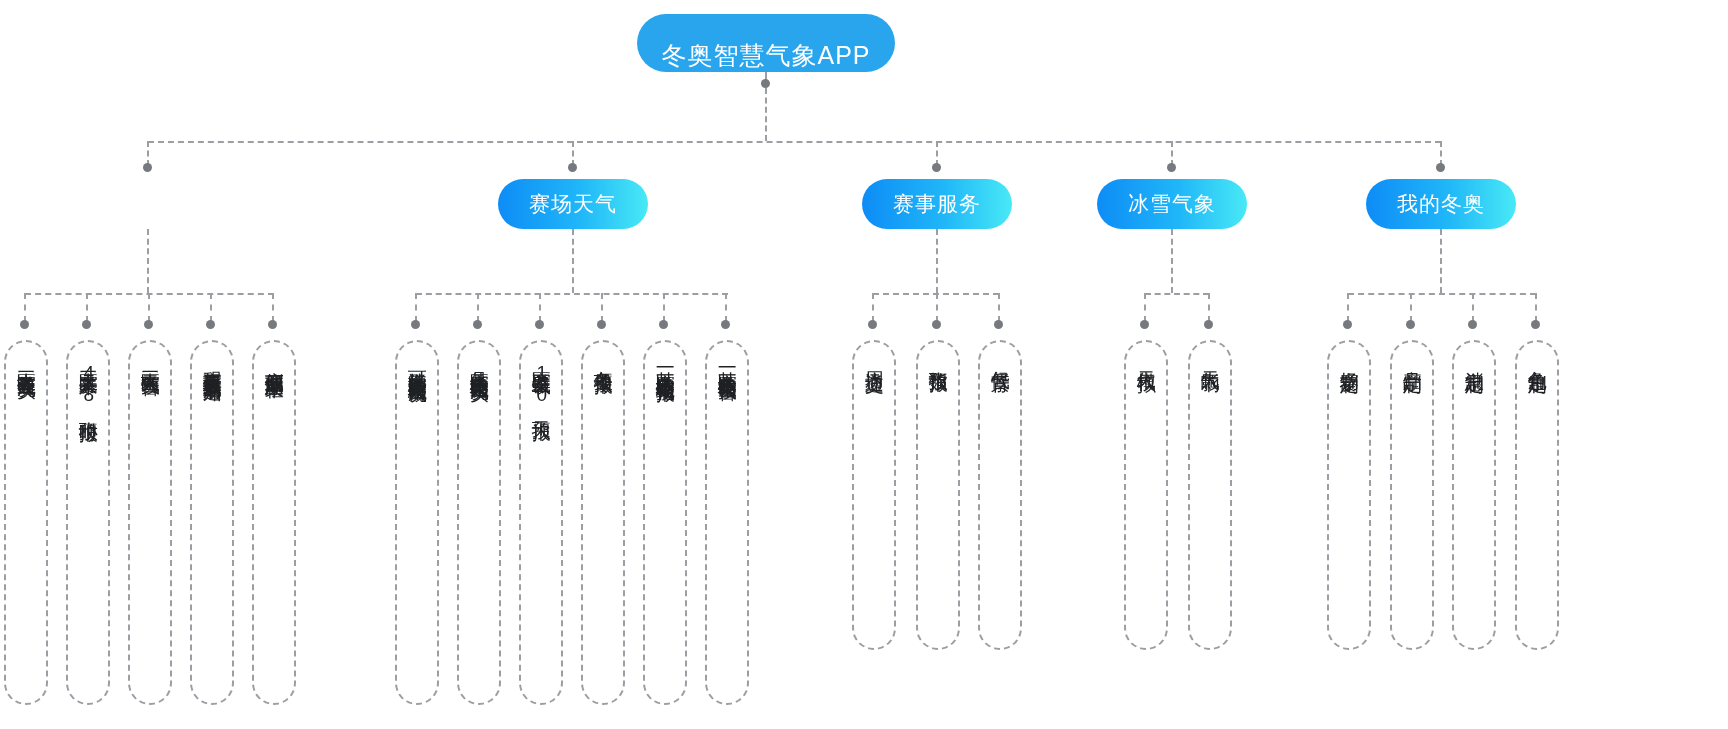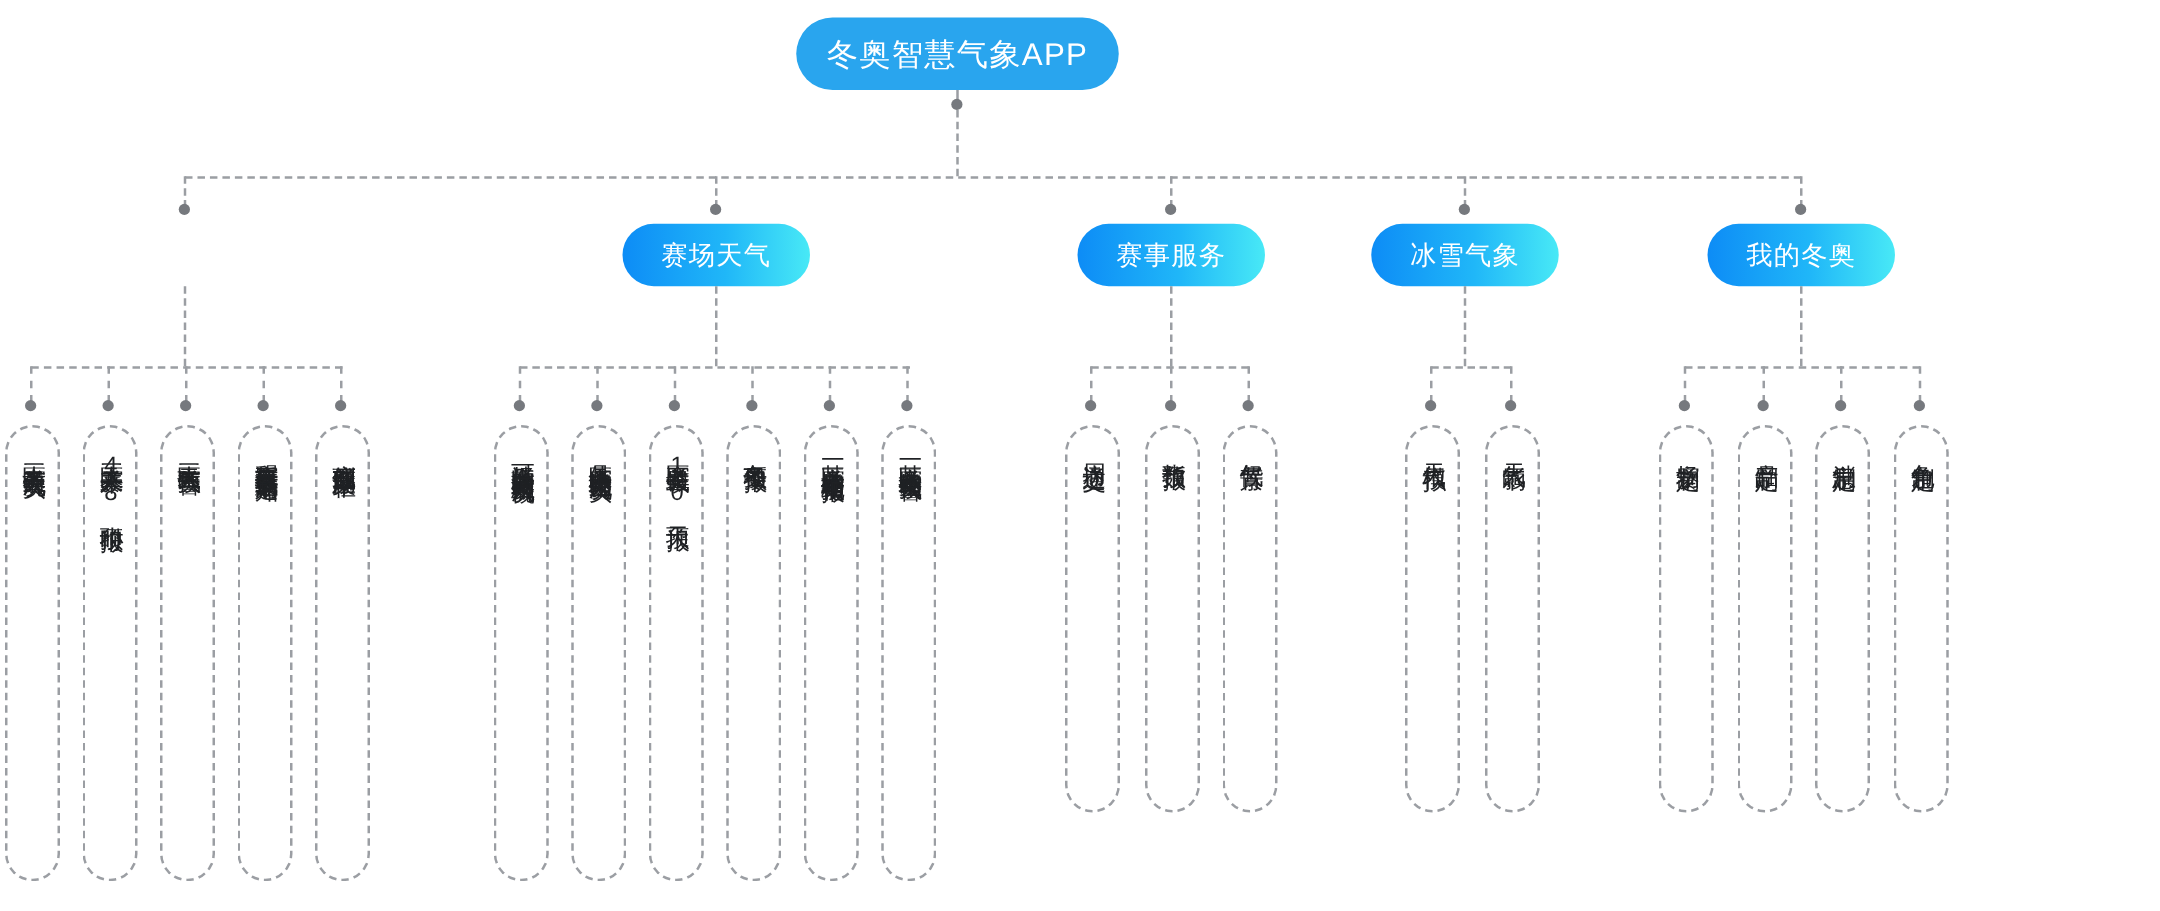--- a/index.html
+++ b/index.html
@@ -25,21 +25,21 @@
   .dot{
     position:absolute;
     width:9px;height:9px;
     border-radius:50%;
     background:#76797e;
   }
 
   
   .root-node{
     position:absolute;
-    display:flex;align-items:center;justify-content:center;
+    display:flex;align-items:flex-end;justify-content:center;
     background:#29a5ee;
     border-radius:34px;
     color:#ffffff;
     font-size:25px;
     letter-spacing:1px;
     white-space:nowrap;
   }
 
   
   .l2-node{

